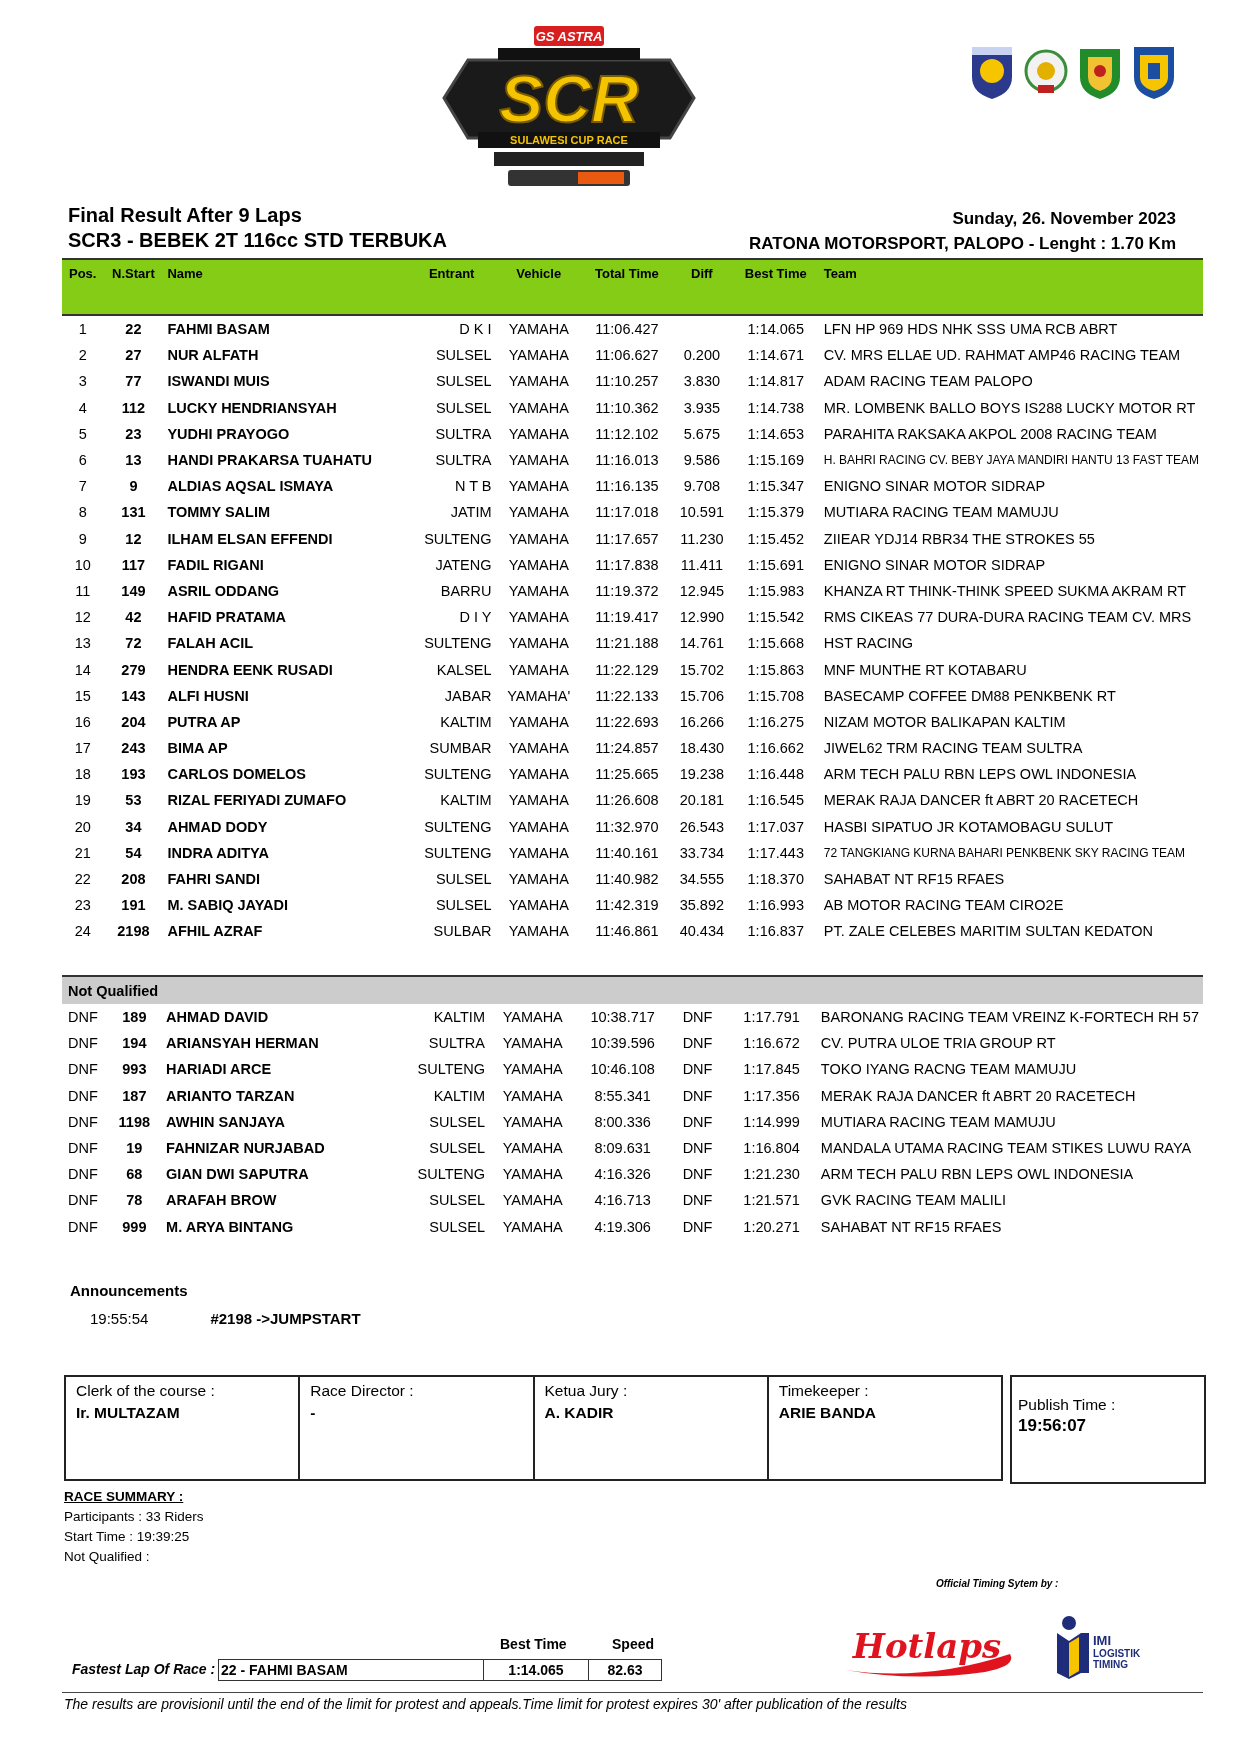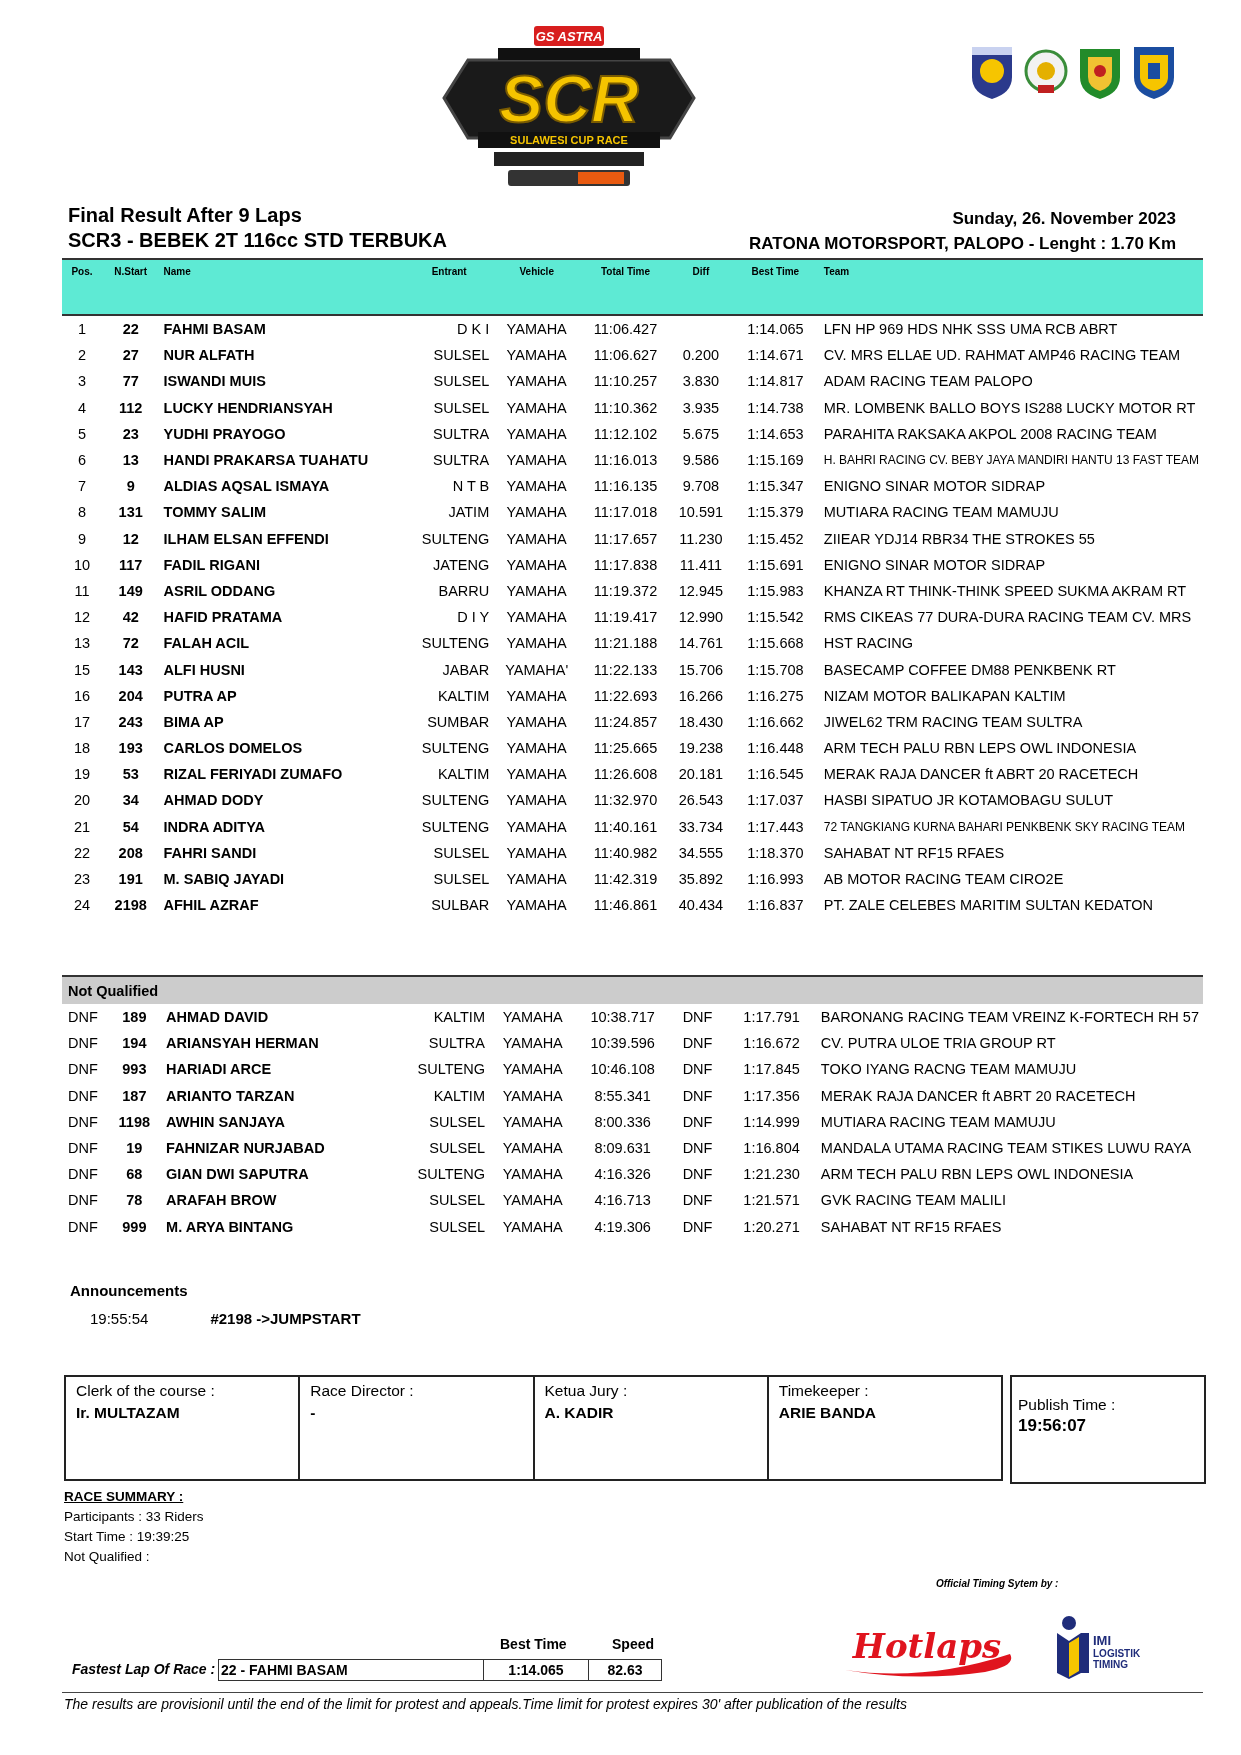--- a/index.html
+++ b/index.html
@@ -9,21 +9,21 @@
   .scr-logo { position: absolute; left: 438px; top: 20px; width: 262px; height: 175px; }
   .assoc-logos { position: absolute; left: 968px; top: 40px; width: 212px; height: 64px; display: flex; gap: 6px; align-items: center; }
   .assoc-logos .emb { width: 48px; height: 58px; }
 
   
   .title-left { position: absolute; left: 68px; top: 203px; font-weight: bold; font-size: 20px; line-height: 25px; }
   .title-right { position: absolute; right: 65px; top: 206px; font-weight: bold; font-size: 17px; line-height: 25px; text-align: right; }
 
   
   .results { position: absolute; left: 62px; top: 258px; width: 1141px; border-collapse: collapse; font-size: 14.5px; }
-  .results th { background: #5eead4; font-weight: bold; font-size: 10px; padding: 0 4px; height: 48px; vertical-align: top; padding-top: 6px; border-top: 2px solid #333; border-bottom: 2px solid #333; }
+  .results th { background: #84cc16; font-weight: bold; font-size: 13px; padding: 0 4px; height: 48px; vertical-align: top; padding-top: 6px; border-top: 2px solid #333; border-bottom: 2px solid #333; }
   .results td { height: 26.2px; padding: 0 4px; white-space: nowrap; }
   .c-pos { width: 36px; text-align: center; }
   .c-num { width: 56px; text-align: center; font-weight: bold; }
   .c-name { width: 250px; text-align: left; font-weight: bold; }
   .c-ent { width: 85px; text-align: right; }
   .c-veh { width: 85px; text-align: center; }
   .c-tot { width: 90px; text-align: center; }
   .c-diff { width: 55px; text-align: center; }
   .c-best { width: 90px; text-align: center; }
   .c-team { text-align: left; }
@@ -270,20 +270,31 @@
         <td class="c-num">72</td>
         <td class="c-name">FALAH ACIL</td>
         <td class="c-ent">SULTENG</td>
         <td class="c-veh">YAMAHA</td>
         <td class="c-tot">11:21.188</td>
         <td class="c-diff">14.761</td>
         <td class="c-best">1:15.668</td>
         <td class="c-team">HST RACING</td>
       </tr>
       <tr>
+        <td class="c-pos">14</td>
+        <td class="c-num">279</td>
+        <td class="c-name">HENDRA EENK RUSADI</td>
+        <td class="c-ent">KALSEL</td>
+        <td class="c-veh">YAMAHA</td>
+        <td class="c-tot">11:22.129</td>
+        <td class="c-diff">15.702</td>
+        <td class="c-best">1:15.863</td>
+        <td class="c-team">MNF MUNTHE RT KOTABARU</td>
+      </tr>
+      <tr>
         <td class="c-pos">15</td>
         <td class="c-num">143</td>
         <td class="c-name">ALFI HUSNI</td>
         <td class="c-ent">JABAR</td>
         <td class="c-veh">YAMAHA'</td>
         <td class="c-tot">11:22.133</td>
         <td class="c-diff">15.706</td>
         <td class="c-best">1:15.708</td>
         <td class="c-team">BASECAMP COFFEE DM88 PENKBENK RT</td>
       </tr>

